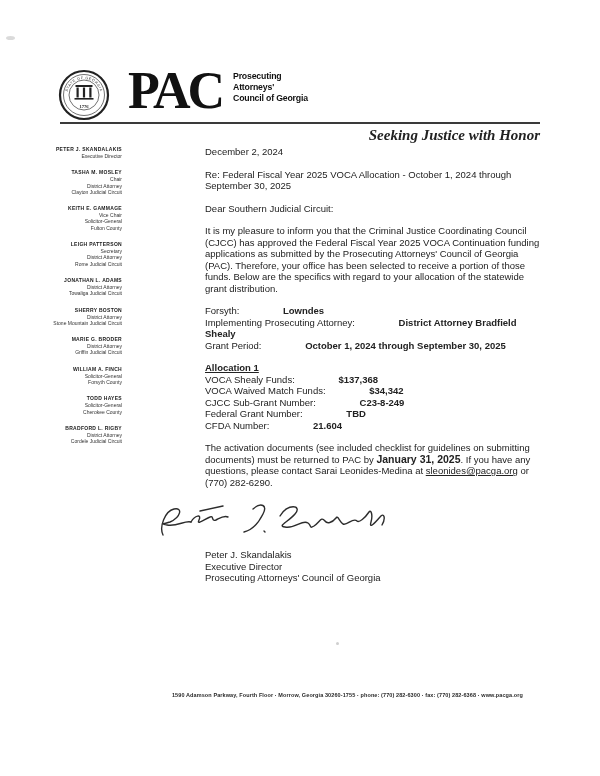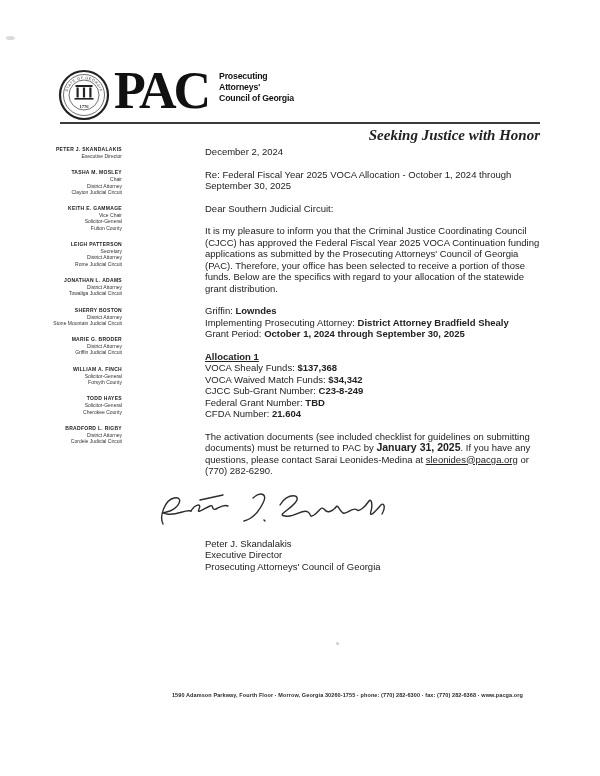--- a/index.html
+++ b/index.html
@@ -5,42 +5,42 @@
   html,body{margin:0;padding:0;}
   body{
     width:600px;height:776px;position:relative;background:#ffffff;
     font-family:"Liberation Sans",sans-serif;color:#222;overflow:hidden;
   }
   
   .logo-row{position:absolute;top:66px;left:58px;display:flex;align-items:flex-start;}
   .seal{width:52px;height:52px;margin-top:3px;}
   .pac-acronym{
     font-family:"Liberation Serif",serif;font-weight:bold;font-size:52px;line-height:50px;
-    color:#111;letter-spacing:-3px;margin-left:4px;
+    color:#111;letter-spacing:-3px;margin-left:18px;
   }
   .org-lines{margin-left:11px;margin-top:4px;}
   .org-line{
     font-family:"Liberation Sans",sans-serif;font-weight:bold;font-size:9.5px;line-height:11px;
     color:#111;letter-spacing:-0.2px;transform:scaleX(0.92);transform-origin:left;
   }
   .header-rule{position:absolute;top:122px;left:60px;width:480px;height:2px;background:#3a3a3a;}
   .tagline{
     position:absolute;top:127px;right:60px;
     font-family:"Liberation Serif",serif;font-style:italic;font-weight:bold;font-size:15px;color:#222;
   }
   
   .sidebar{position:absolute;top:146px;left:38px;width:84px;text-align:right;}
   .member{margin-bottom:10px;}
   .m-name{font-size:5px;font-weight:bold;letter-spacing:0.3px;line-height:7px;color:#1a1a1a;}
   .m-role{font-size:5px;line-height:6.3px;color:#333;}
   
   .main{position:absolute;top:146px;left:162px;width:380px;font-size:9.5px;line-height:11.5px;color:#222;}
   .para{margin:0 0 11px 0;padding-left:43px;}
   .line{margin:0;}
-  .b{font-weight:bold;}
+  .b{font-weight:bold;margin-left:41px;}
   .alloc-head{font-weight:bold;text-decoration:underline;}
   .deadline{font-weight:bold;font-size:10.5px;}
   .email-link{text-decoration:underline;color:#222;cursor:pointer;}
   .sig-svg{display:block;margin:3px 0 2px -6px;}
   
   .footer{
     position:absolute;top:692px;left:150px;width:395px;text-align:center;white-space:nowrap;
     font-size:5.5px;font-weight:bold;letter-spacing:0.1px;color:#2a2a2a;
   }
   
@@ -134,21 +134,21 @@
   </div>
 </div>
 
 <div class="main">
   <p class="para">December 2, 2024</p>
   <p class="para">Re: Federal Fiscal Year 2025 VOCA Allocation - October 1, 2024 through September 30, 2025</p>
   <p class="para">Dear Southern Judicial Circuit:</p>
   <p class="para">It is my pleasure to inform you that the Criminal Justice Coordinating Council (CJCC) has approved the Federal Fiscal Year 2025 VOCA Continuation funding applications as submitted by the Prosecuting Attorneys' Council of Georgia (PAC). Therefore, your office has been selected to receive a portion of those funds. Below are the specifics with regard to your allocation of the statewide grant distribution.</p>
 
   <p class="para">
-    <span class="line"><span>Griffin: </span><span class="b">Lowndes</span></span><br>
+    <span class="line"><span>Forsyth: </span><span class="b">Lowndes</span></span><br>
     <span class="line"><span>Implementing Prosecuting Attorney: </span><span class="b">District Attorney Bradfield Shealy</span></span><br>
     <span class="line"><span>Grant Period: </span><span class="b">October 1, 2024 through September 30, 2025</span></span>
   </p>
 
   <p class="para">
     <span class="alloc-head">Allocation 1</span><br>
     <span><span>VOCA Shealy Funds: </span><span class="b">$137,368</span></span><br>
     <span><span>VOCA Waived Match Funds: </span><span class="b">$34,342</span></span><br>
     <span><span>CJCC Sub-Grant Number: </span><span class="b">C23-8-249</span></span><br>
     <span><span>Federal Grant Number: </span><span class="b">TBD</span></span><br>

